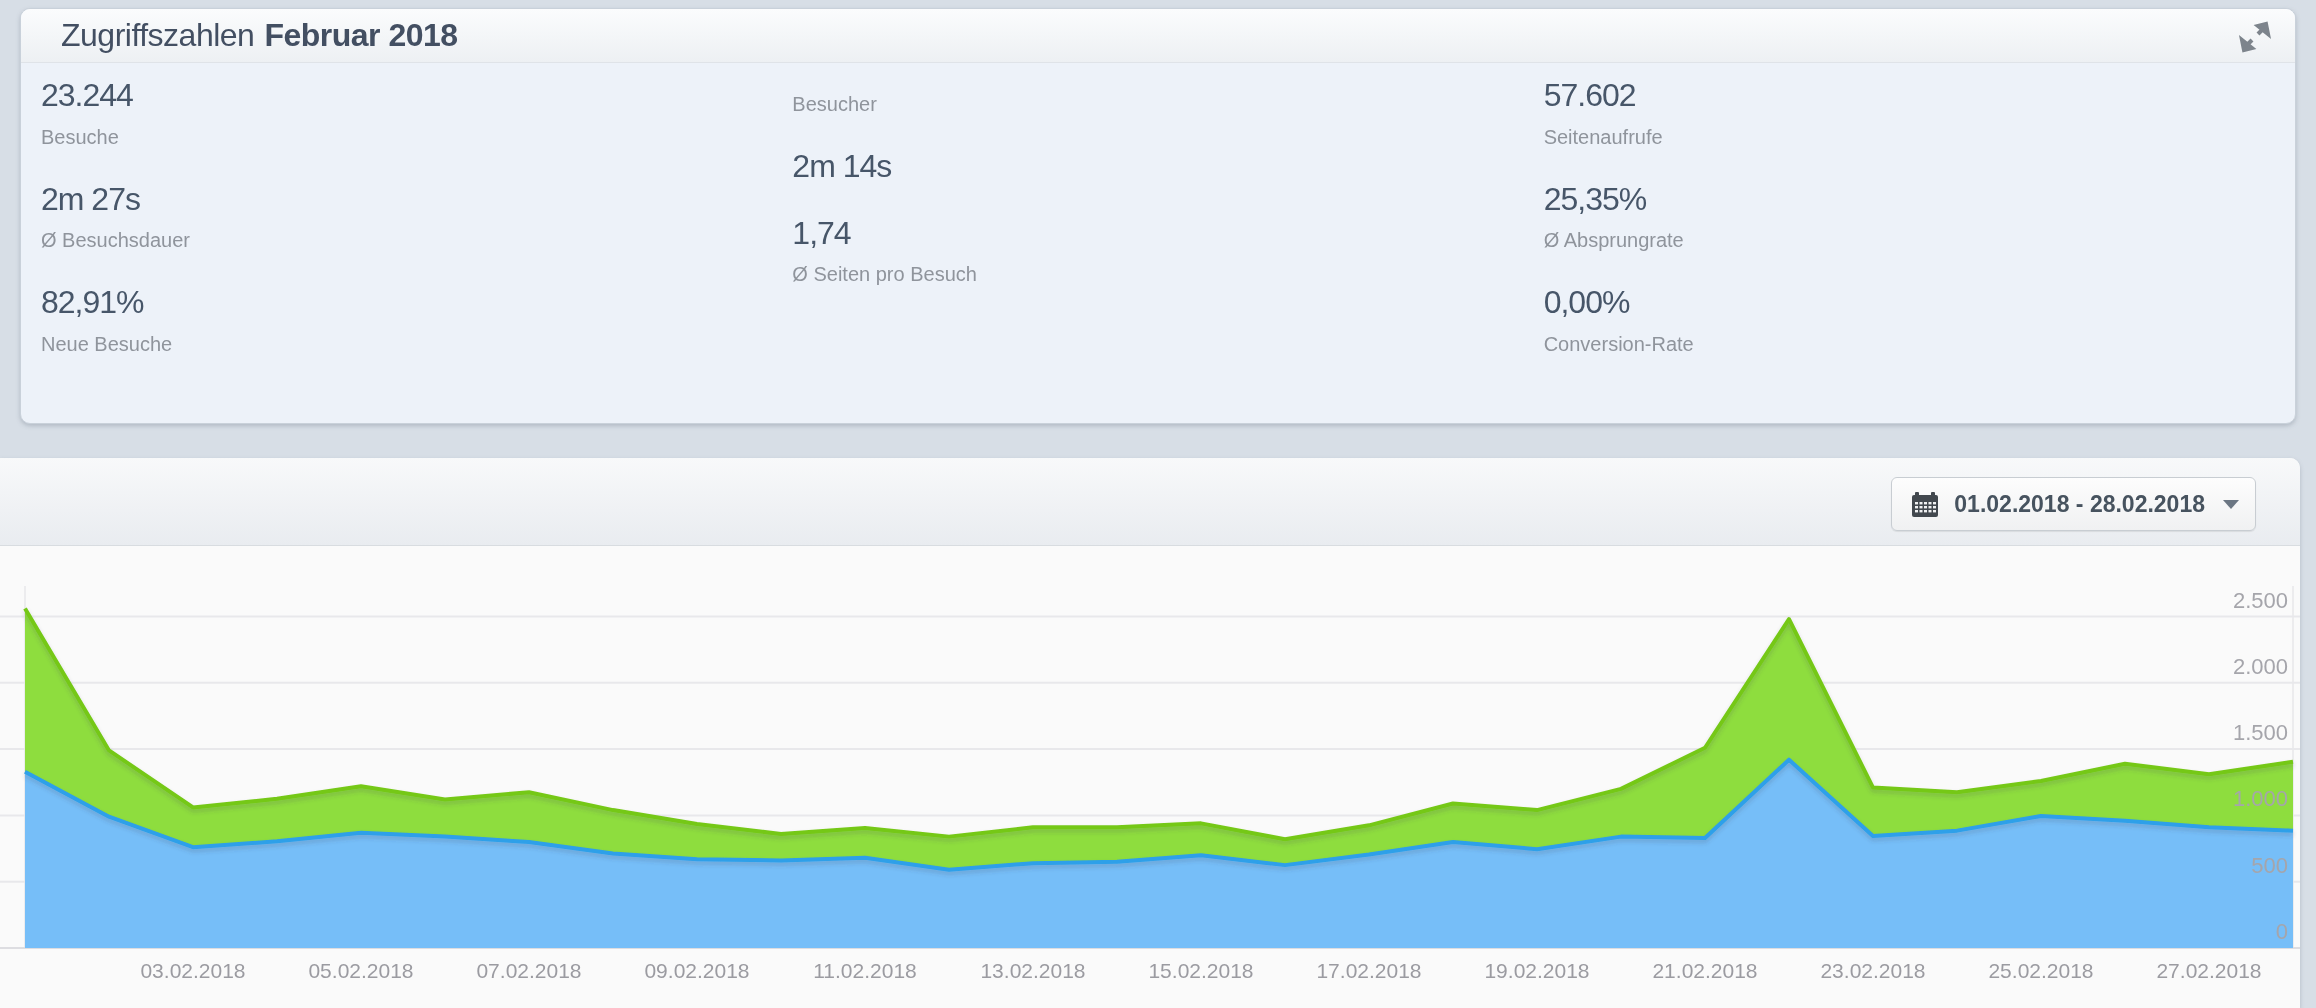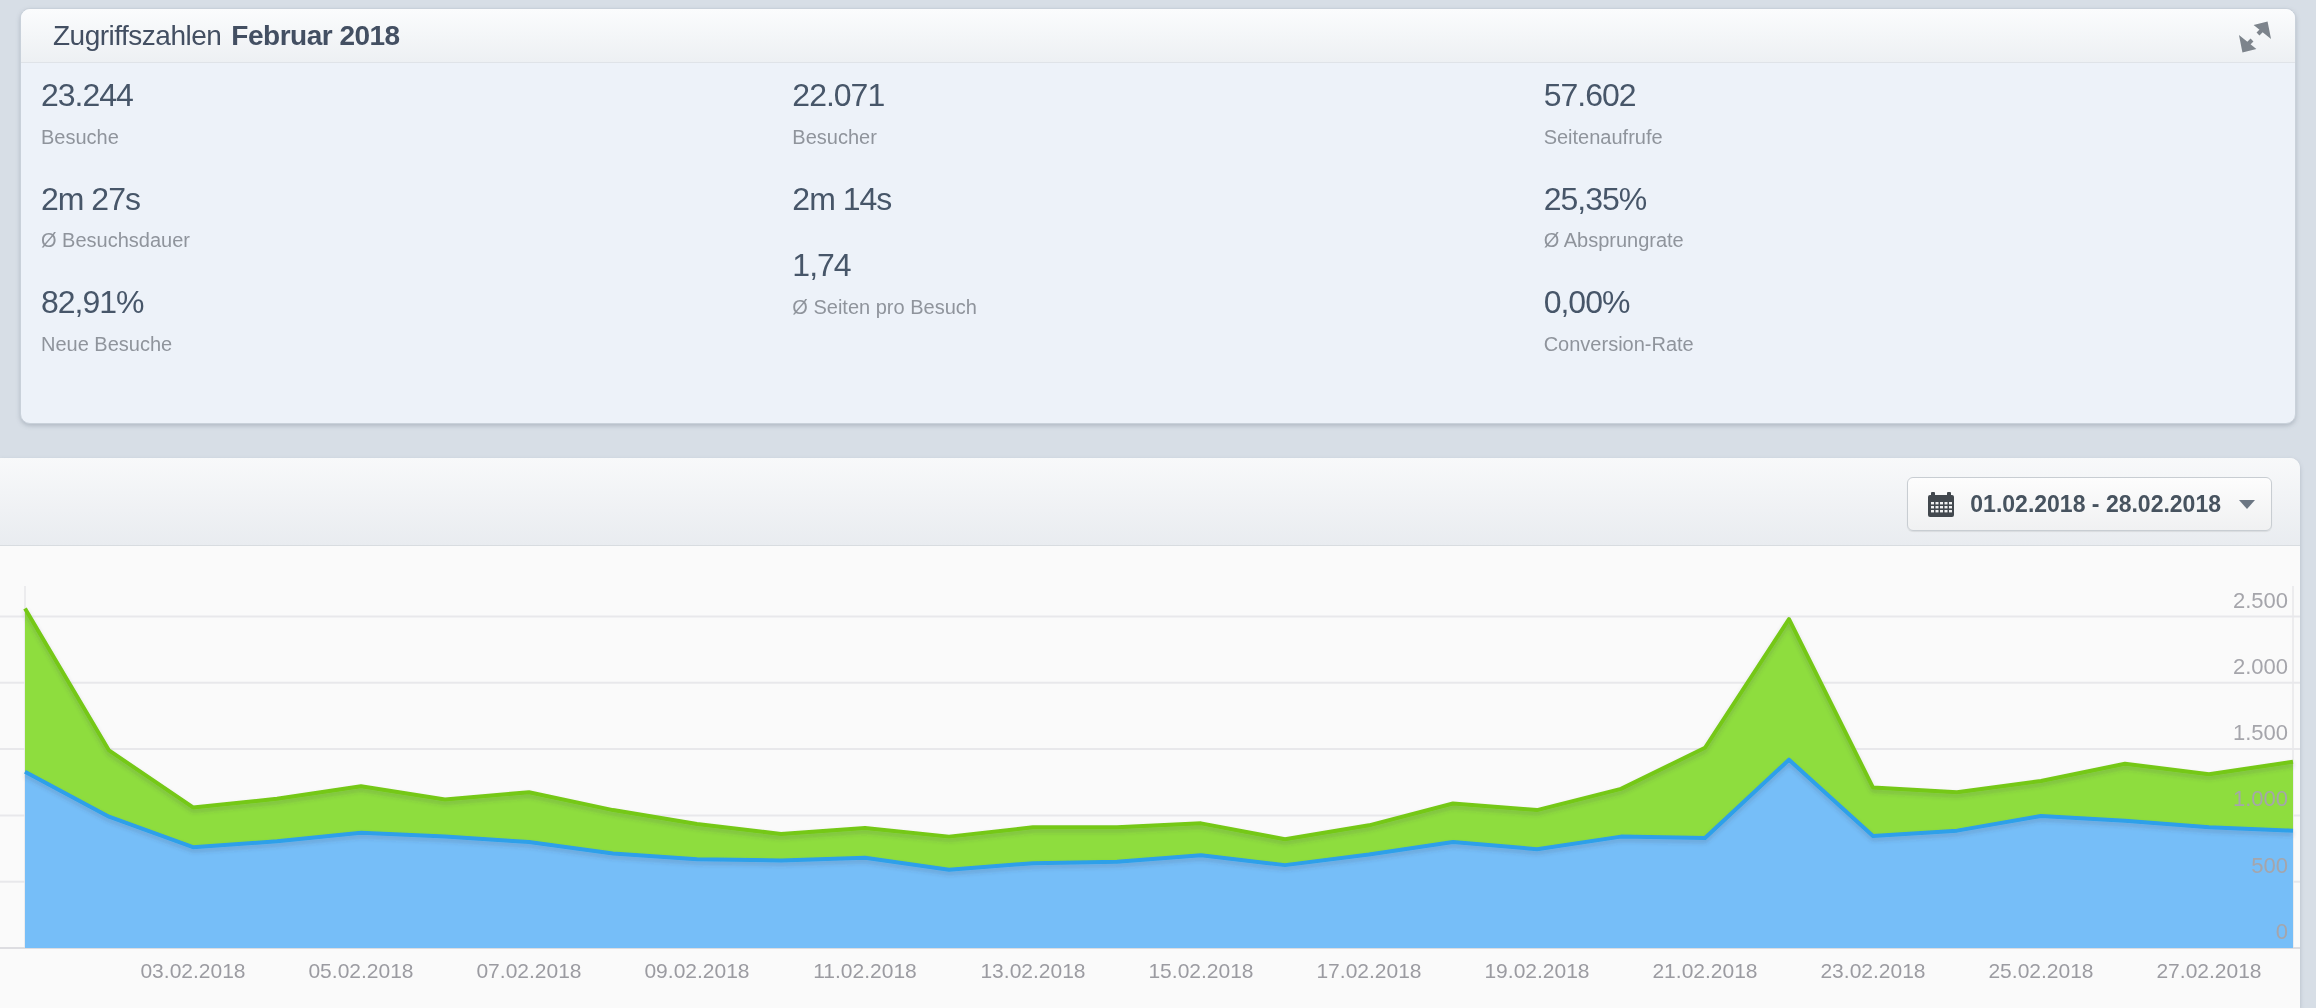--- a/index.html
+++ b/index.html
@@ -13,22 +13,22 @@
   
   .stats-panel{
     position:absolute; left:20px; top:8px; width:2276px; height:416px;
     background:#edf2f9; border:1px solid #c9d1da; border-radius:10px;
     box-shadow:0 2px 4px rgba(110,120,135,.35); overflow:hidden;
   }
   .stats-header{
     height:54px; line-height:53px;
     background:linear-gradient(#fbfcfd,#edf0f3);
     border-bottom:1px solid #dfe3e8;
-    padding-left:32px; position:relative;
-    color:#434f62; font-size:28px; letter-spacing:-0.5px;
+    padding-left:40px; position:relative;
+    color:#434f62; font-size:32px; letter-spacing:-0.5px;
   }
   .stats-header .t-normal{ font-weight:normal; }
   .stats-header .t-bold{ font-weight:bold; margin-left:10px; }
   .expand-btn{
     position:absolute; right:22px; top:10px; width:36px; height:36px;
     cursor:pointer; display:flex; align-items:center; justify-content:center;
     background:none; border:none;
   }
   .stats-body{
     display:grid; grid-template-columns:1fr 1fr 1fr;
@@ -54,21 +54,21 @@
     position:absolute; left:0; top:458px; width:2300px; height:550px;
     background:#fafafa; border-top-right-radius:10px;
     box-shadow:0 2px 4px rgba(110,120,135,.35);
     overflow:hidden;
   }
   .chart-toolbar{
     height:88px; background:linear-gradient(#f8f9fa,#e9ecf0);
     border-bottom:1px solid #d8dce0; position:relative;
   }
   .date-range-btn{
-    position:absolute; right:28px; top:19px; height:54px;
+    position:absolute; right:44px; top:19px; height:54px;
     display:flex; align-items:center; gap:14px; padding:0 16px 0 18px;
     background:linear-gradient(#fdfdfd,#f0f1f2);
     border:1px solid #c8cdd2; border-radius:6px;
     box-shadow:0 1px 1px rgba(0,0,0,.08);
     font-size:23px; font-weight:bold; color:#47535f; cursor:pointer;
   }
   .caret-down{
     width:0; height:0; border-left:8px solid transparent;
     border-right:8px solid transparent; border-top:9px solid #6b7683;
     margin-left:4px;
@@ -115,21 +115,20 @@
         </div>
         <div class="stat-block">
           <div class="stat-value">82,91%</div>
           <div class="stat-label">
             <span>Neue Besuche</span>
           </div>
         </div>
       </div>
       <div>
         <div class="stat-block">
-          <div class="stat-value">22.071</div>
           <div class="stat-label">
             <span>Besucher</span>
           </div>
         </div>
         <div class="stat-block">
           <div class="stat-value">2m 14s</div>
         </div>
         <div class="stat-block">
           <div class="stat-value">1,74</div>
           <div class="stat-label">

